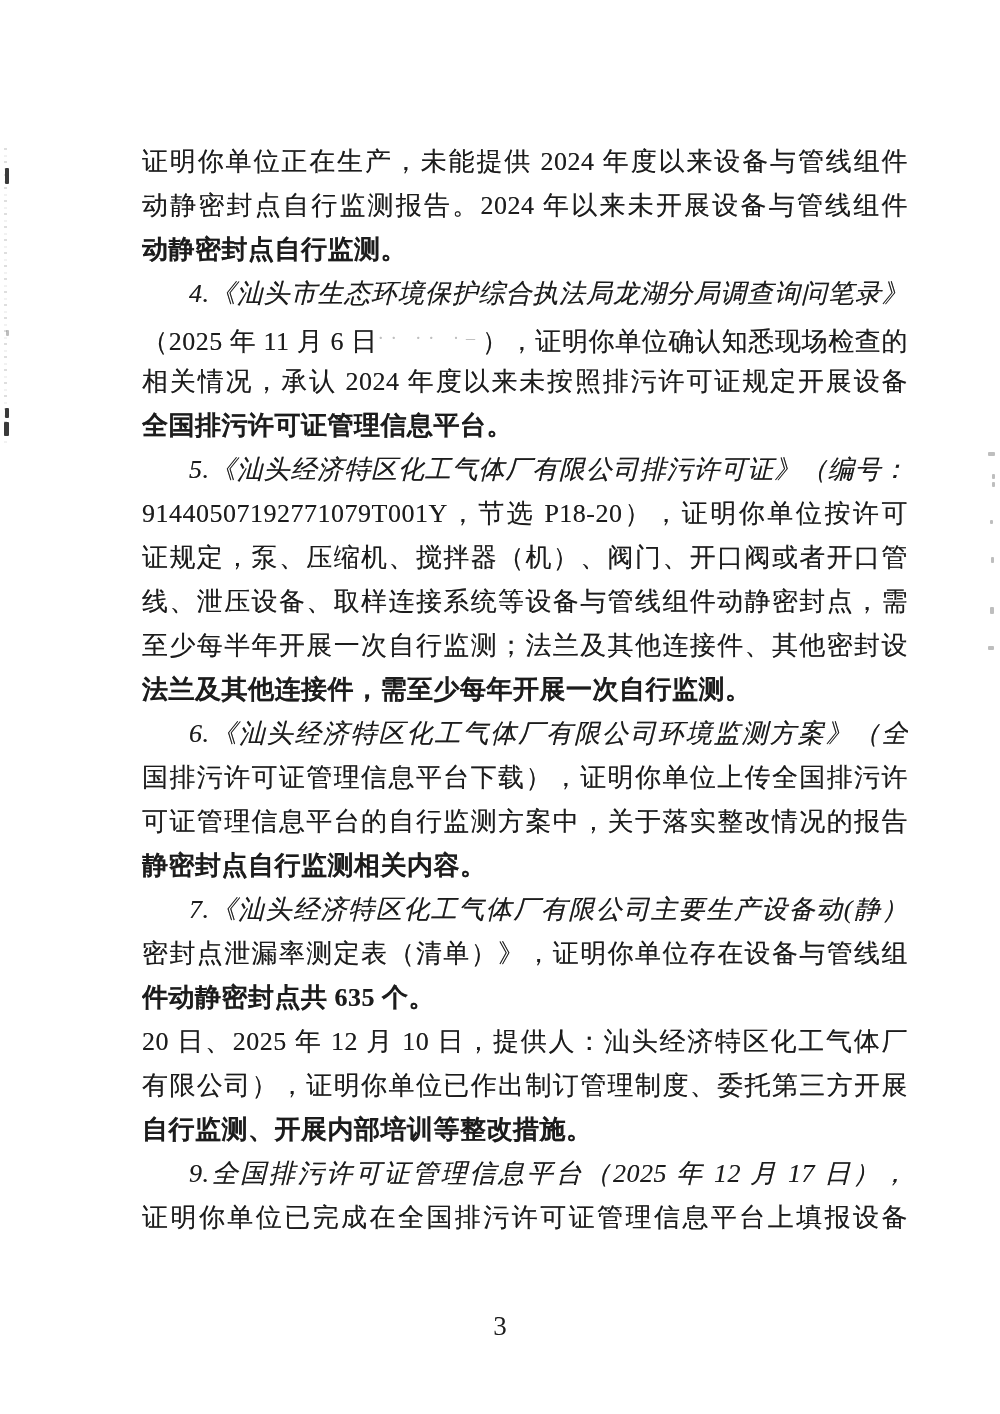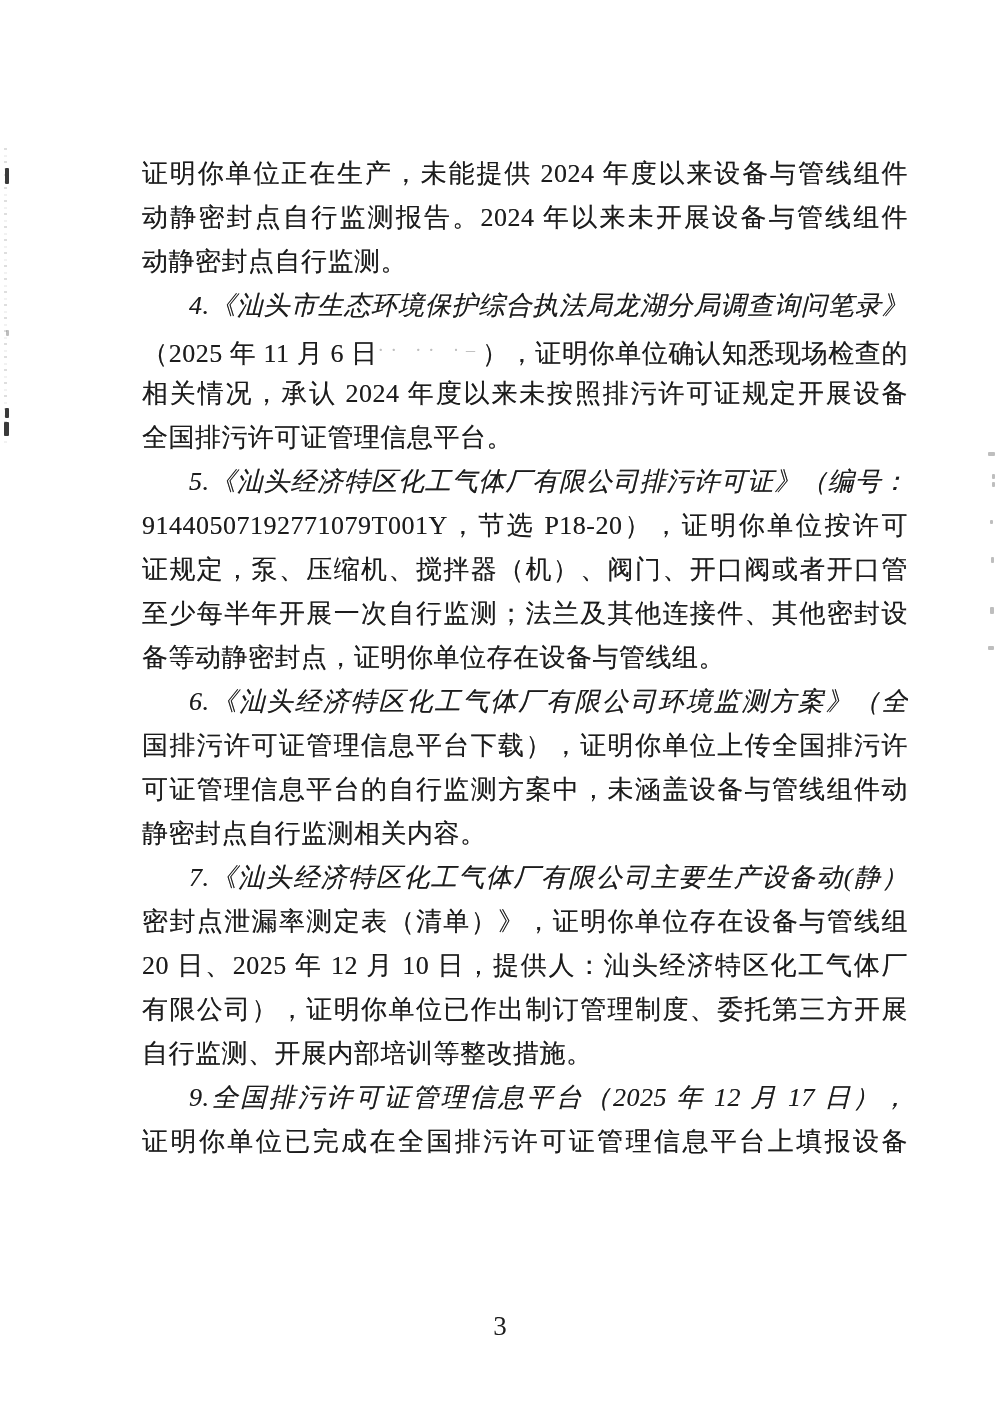--- a/index.html
+++ b/index.html
@@ -12,37 +12,38 @@
     width: 1000px;
     height: 1414px;
     background: #ffffff;
     overflow: hidden;
     font-family: "Liberation Serif", "DejaVu Serif", serif;
     color: #1c1c1c;
   }
   .textblock {
     position: absolute;
     left: 142px;
-    top: 152px;
+    top: 140px;
     width: 766px;
   }
   .line {
     height: 44px;
     line-height: 44px;
     font-size: 26px;
     letter-spacing: 0.5px;
     text-align: justify;
     text-align-last: justify;
     text-justify: inter-character;
     text-shadow: 0 0 0.5px rgba(30,30,30,0.55);
     overflow: hidden;
   }
   .line.short {
     text-align: center;
     text-align-last: left;
+    font-weight: bold;
   }
   .line.indent {
     padding-left: 47px;
     font-style: italic;
   }
   .smudge {
     opacity: 0.28;
     font-size: 18px;
     letter-spacing: 7px;
     vertical-align: 6px;
@@ -90,28 +91,30 @@
     <div class="line">证明你单位正在生产，未能提供 2024 年度以来设备与管线组件</div>
     <div class="line">动静密封点自行监测报告。2024 年以来未开展设备与管线组件</div>
     <div class="line short">动静密封点自行监测。</div>
     <div class="line indent">4.《汕头市生态环境保护综合执法局龙湖分局调查询问笔录》</div>
     <div class="line"><span>（2025 年 11 月 6 日</span><span class="smudge">·· ·· ·–</span><span>），证明你单位确认知悉现场检查的</span></div>
     <div class="line">相关情况，承认 2024 年度以来未按照排污许可证规定开展设备</div>
     <div class="line short">全国排污许可证管理信息平台。</div>
     <div class="line indent">5.《汕头经济特区化工气体厂有限公司排污许可证》（编号：</div>
     <div class="line">91440507192771079T001Y，节选 P18-20），证明你单位按许可</div>
     <div class="line">证规定，泵、压缩机、搅拌器（机）、阀门、开口阀或者开口管</div>
+    <div class="line">线、泄压设备、取样连接系统等设备与管线组件动静密封点，需</div>
     <div class="line">至少每半年开展一次自行监测；法兰及其他连接件、其他密封设</div>
-    <div class="line short">备等动静密封点，证明你单位存在设备与管线组。</div>
+    <div class="line short">法兰及其他连接件，需至少每年开展一次自行监测。</div>
     <div class="line indent">6.《汕头经济特区化工气体厂有限公司环境监测方案》（全</div>
     <div class="line">国排污许可证管理信息平台下载），证明你单位上传全国排污许</div>
-    <div class="line">可证管理信息平台的自行监测方案中，未涵盖设备与管线组件动</div>
+    <div class="line">可证管理信息平台的自行监测方案中，关于落实整改情况的报告</div>
     <div class="line short">静密封点自行监测相关内容。</div>
     <div class="line indent">7.《汕头经济特区化工气体厂有限公司主要生产设备动(静）</div>
     <div class="line">密封点泄漏率测定表（清单）》，证明你单位存在设备与管线组</div>
+    <div class="line short">件动静密封点共 635 个。</div>
     <div class="line">20 日、2025 年 12 月 10 日，提供人：汕头经济特区化工气体厂</div>
     <div class="line">有限公司），证明你单位已作出制订管理制度、委托第三方开展</div>
     <div class="line short">自行监测、开展内部培训等整改措施。</div>
     <div class="line indent">9.全国排污许可证管理信息平台（2025 年 12 月 17 日），</div>
     <div class="line">证明你单位已完成在全国排污许可证管理信息平台上填报设备</div>
   </div>
 
   <div class="page-number">3</div>
 
   <div class="edge-strip-left"></div>

